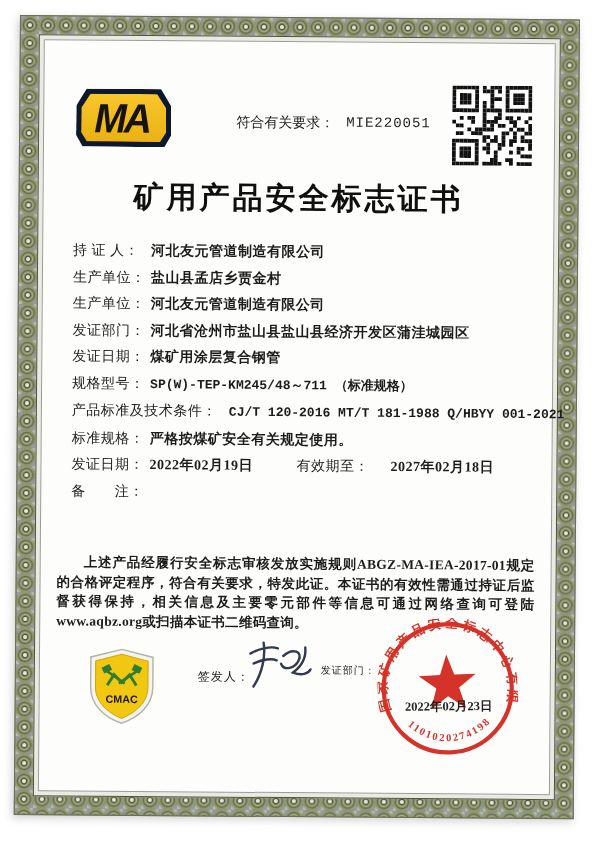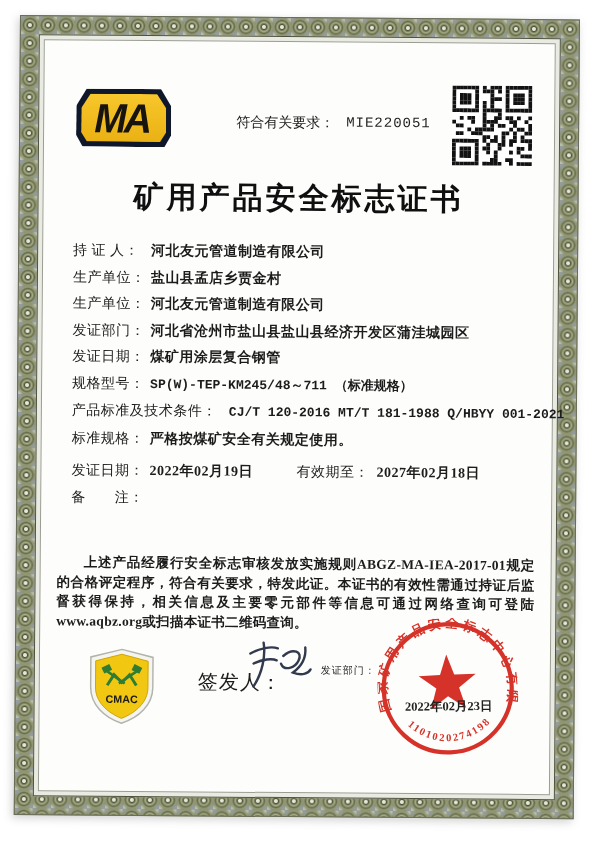--- a/index.html
+++ b/index.html
@@ -55,34 +55,34 @@
   }
 
   
   .fields{position:absolute;left:30px;right:24px;top:201px;font-size:14px;}
   .frow{display:flex;align-items:baseline;margin-bottom:9.5px;line-height:17px;white-space:nowrap;}
   .flabel{flex:0 0 78px;letter-spacing:.5px;}
   .frow.wide .flabel{flex:0 0 auto;margin-right:12px;}
   .fvalue{font-weight:700;letter-spacing:.5px;}
   .frow.spec .fvalue{font-family:"Liberation Mono","DejaVu Sans Mono",monospace;font-size:13px;letter-spacing:0;}
   .dval{flex:0 0 147px;}
-  .flabel2{flex:0 0 78px;margin-top:6px;}
-  .v2{margin-left:2px;}
+  .flabel2{flex:0 0 78px;}
+  .v2{margin-left:16px;}
   .remark{margin-top:3px;}
 
   
   .statement{
     position:absolute;left:16px;right:16px;top:512px;margin:0;
     font-size:13.5px;font-weight:700;line-height:19.5px;
     text-align:justify;text-indent:2em;letter-spacing:.3px;
   }
 
   
   .cmac{position:absolute;left:48px;top:607px;width:68px;height:77px;}
-  .signer-label{position:absolute;left:158px;top:627px;font-size:20px;letter-spacing:1px;}
+  .signer-label{position:absolute;left:158px;top:627px;font-size:12px;letter-spacing:1px;}
   .signature{position:absolute;left:206px;top:594px;width:68px;height:64px;}
   .signature path{fill:none;stroke:#333a4d;stroke-width:2.2;stroke-linecap:round;}
   .dept-label{position:absolute;left:281px;top:621px;font-size:10px;letter-spacing:1px;text-align:center;}
   .seal{position:absolute;left:338px;top:575px;width:140px;height:140px;mix-blend-mode:multiply;opacity:.95;z-index:4;transform:rotate(-3deg);}
 </style>
 </head>
 <body>
 
 <div class="cert">
   <div class="frame"></div>

